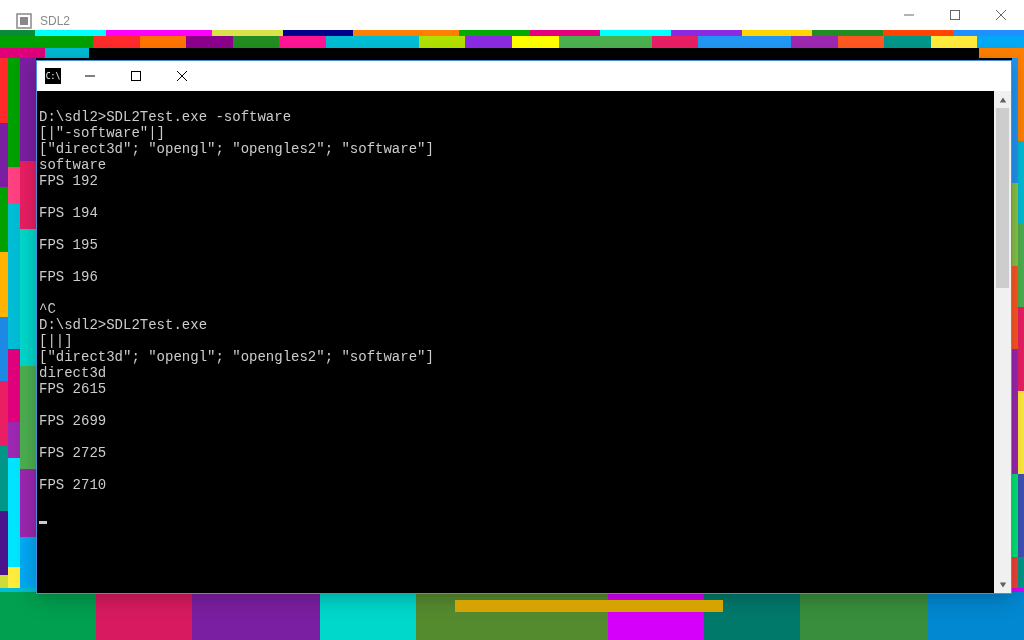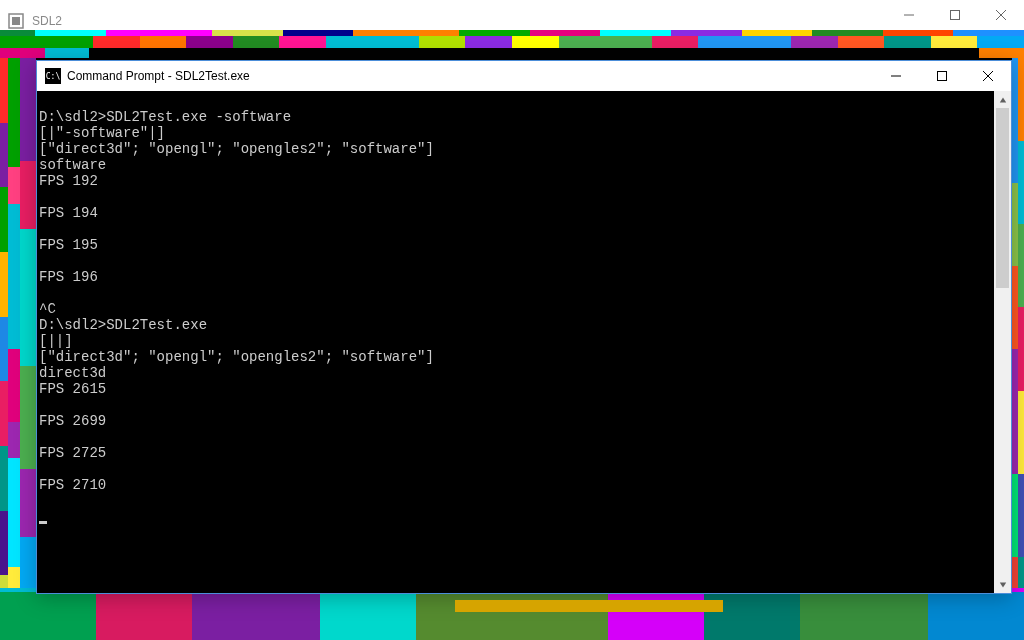--- a/index.html
+++ b/index.html
@@ -1,20 +1,20 @@
 <!DOCTYPE html>
 <html><head>
 <meta charset="utf-8">
 <style>
   * { box-sizing: border-box; margin: 0; padding: 0; }
   body { width: 1024px; height: 640px; overflow: hidden; font-family: "Segoe UI", Tahoma, sans-serif; background: #fff; position: relative; }
 
   
   .outer-window { position: absolute; top: 0; left: 0; width: 1024px; height: 640px; background: #fff; }
-  .outer-titlebar { height: 42px; background: #fff; display: flex; align-items: center; border-bottom: 0px solid #e5e5e5; color: #888; }
+  .outer-titlebar { height: 42px; background: #fff; display: flex; align-items: center; border-bottom: 0px solid #e5e5e5; color: #888; padding-left: 8px; }
   .outer-titlebar .app-icon { width: 16px; height: 16px; margin: 0 8px 0 8px; display: inline-flex; align-items: center; justify-content: center; }
   .outer-titlebar .title { font-size: 12px; flex: 1; }
   .outer-controls { display: flex; height: 100%; }
   .outer-controls .btn { width: 46px; height: 30px; display: flex; align-items: center; justify-content: center; color: #666; }
   .outer-controls .btn svg { width: 10px; height: 10px; }
 
   
   .sdl-client { position: absolute; top: 30px; left: 0; width: 1024px; height: 610px; background: #000; }
   .colorbar { position: absolute; }
   
@@ -216,21 +216,20 @@
     </div>
 
     <div class="inner-dark"></div>
     <div class="goldbar"></div>
   </div>
 </div>
 
 <div class="cmd-window">
   <div class="cmd-titlebar">
     <span class="cmd-icon">C:\</span>
-    <span class="title">Command Prompt - SDL2Test.exe</span>
     <div class="cmd-controls">
       <div class="btn">
         <svg viewBox="0 0 10 10">
             <line x1="0" y1="5" x2="10" y2="5" stroke="currentColor" stroke-width="1"></line>
           </svg>
       </div>
       <div class="btn">
         <svg viewBox="0 0 10 10">
             <rect x="0.5" y="0.5" width="9" height="9" fill="none" stroke="currentColor" stroke-width="1"></rect>
           </svg>

